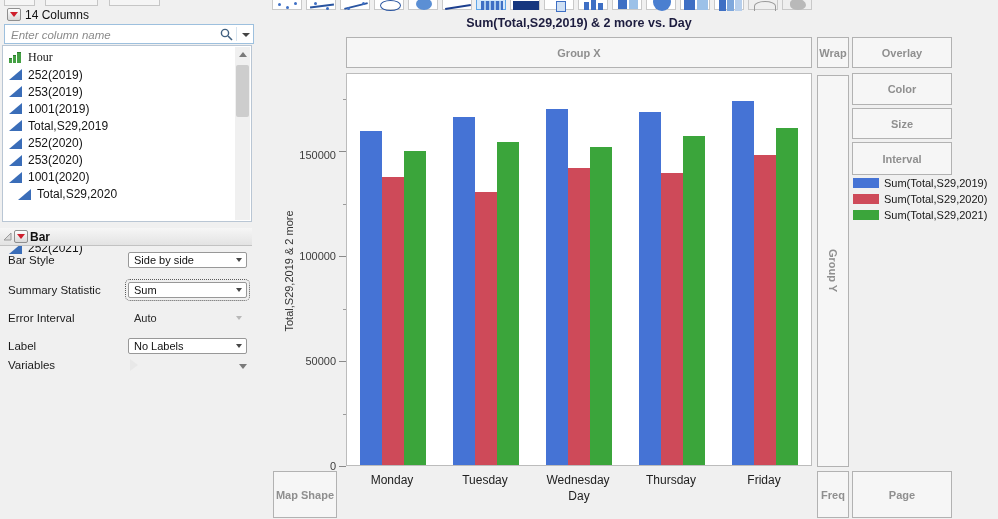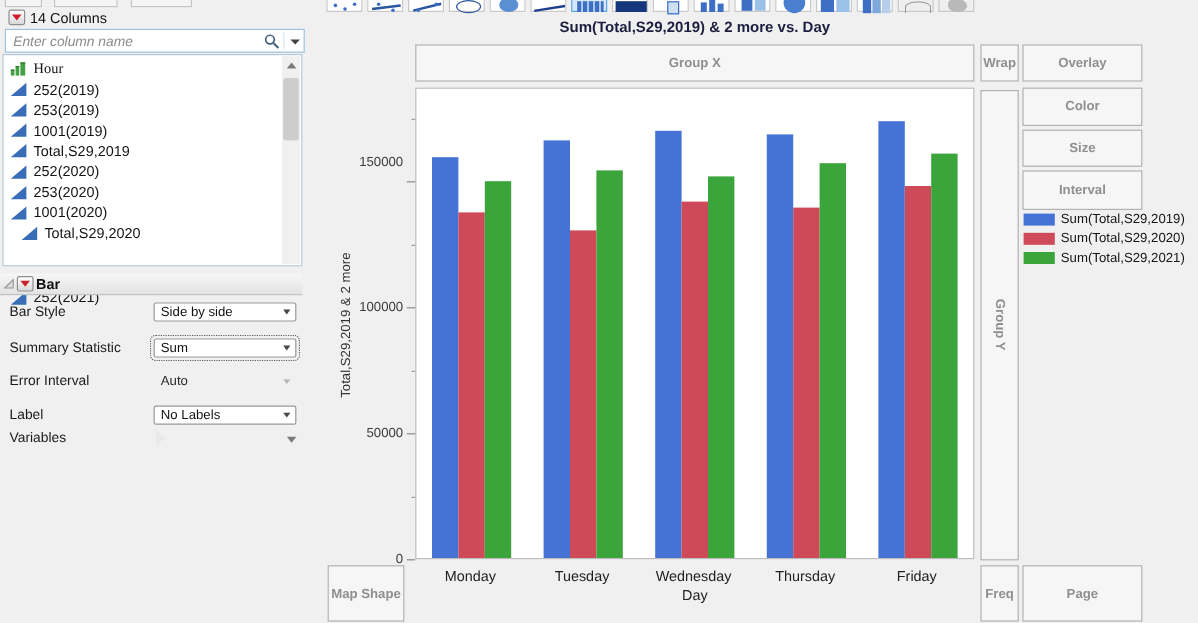--- a/index.html
+++ b/index.html
@@ -292,21 +292,21 @@
       <div class="xtick-label" style="left: 435px;">Tuesday</div>
       <div class="xtick-label" style="left: 528px;">Wednesday</div>
       <div class="xtick-label" style="left: 621px;">Thursday</div>
       <div class="xtick-label" style="left: 714px;">Friday</div>
       <div class="ytick-label" style="top: 459px;">0</div>
       <div class="tickmaj" style="top: 466px;"></div>
       <div class="ytick-label" style="top: 354px;">50000</div>
       <div class="tickmaj" style="top: 361px;"></div>
       <div class="ytick-label" style="top: 249px;">100000</div>
       <div class="tickmaj" style="top: 256px;"></div>
-      <div class="ytick-label" style="top: 128px;">150000</div>
+      <div class="ytick-label" style="top: 148px;">150000</div>
       <div class="tickmaj" style="top: 151px;"></div>
       <div class="tickmin" style="top: 414px;"></div>
       <div class="tickmin" style="top: 309px;"></div>
       <div class="tickmin" style="top: 204px;"></div>
       <div class="tickmin" style="top: 99px;"></div>
     </div>
 
   <div id="legend">
       <div class="lg-row" style="top: 177px;">
         <span class="lg-sw" style="background: rgb(69, 115, 213);"></span>

